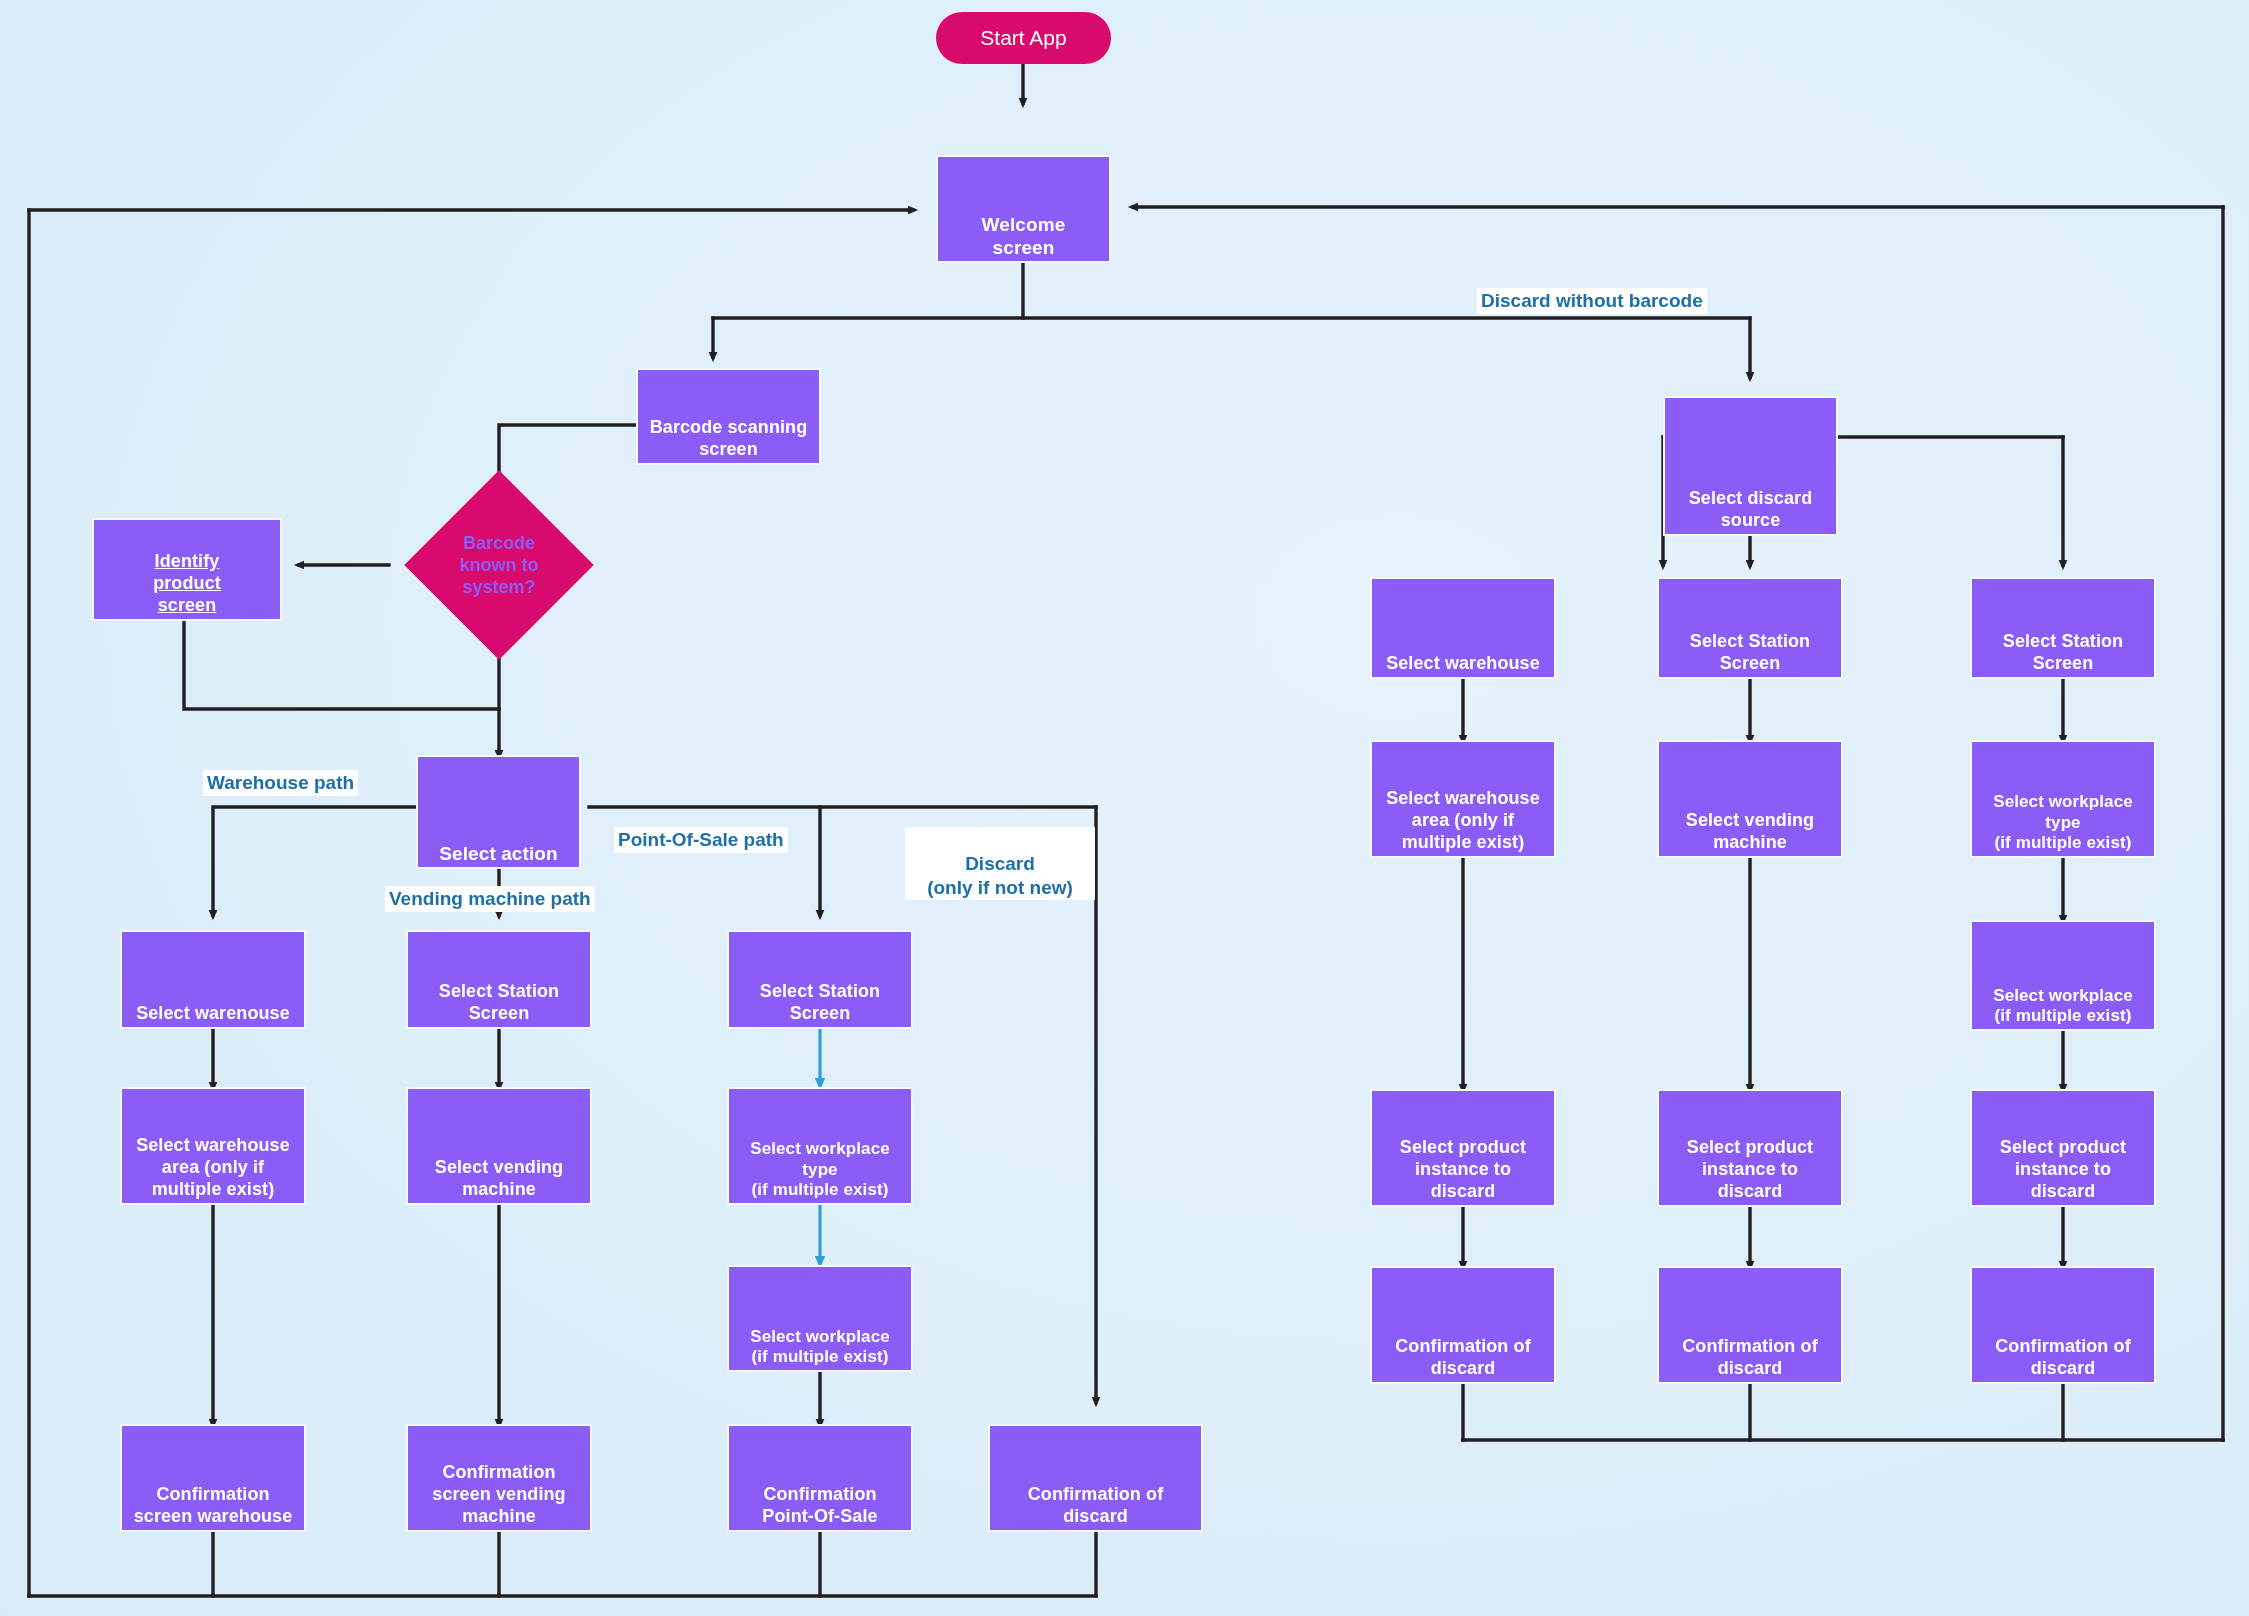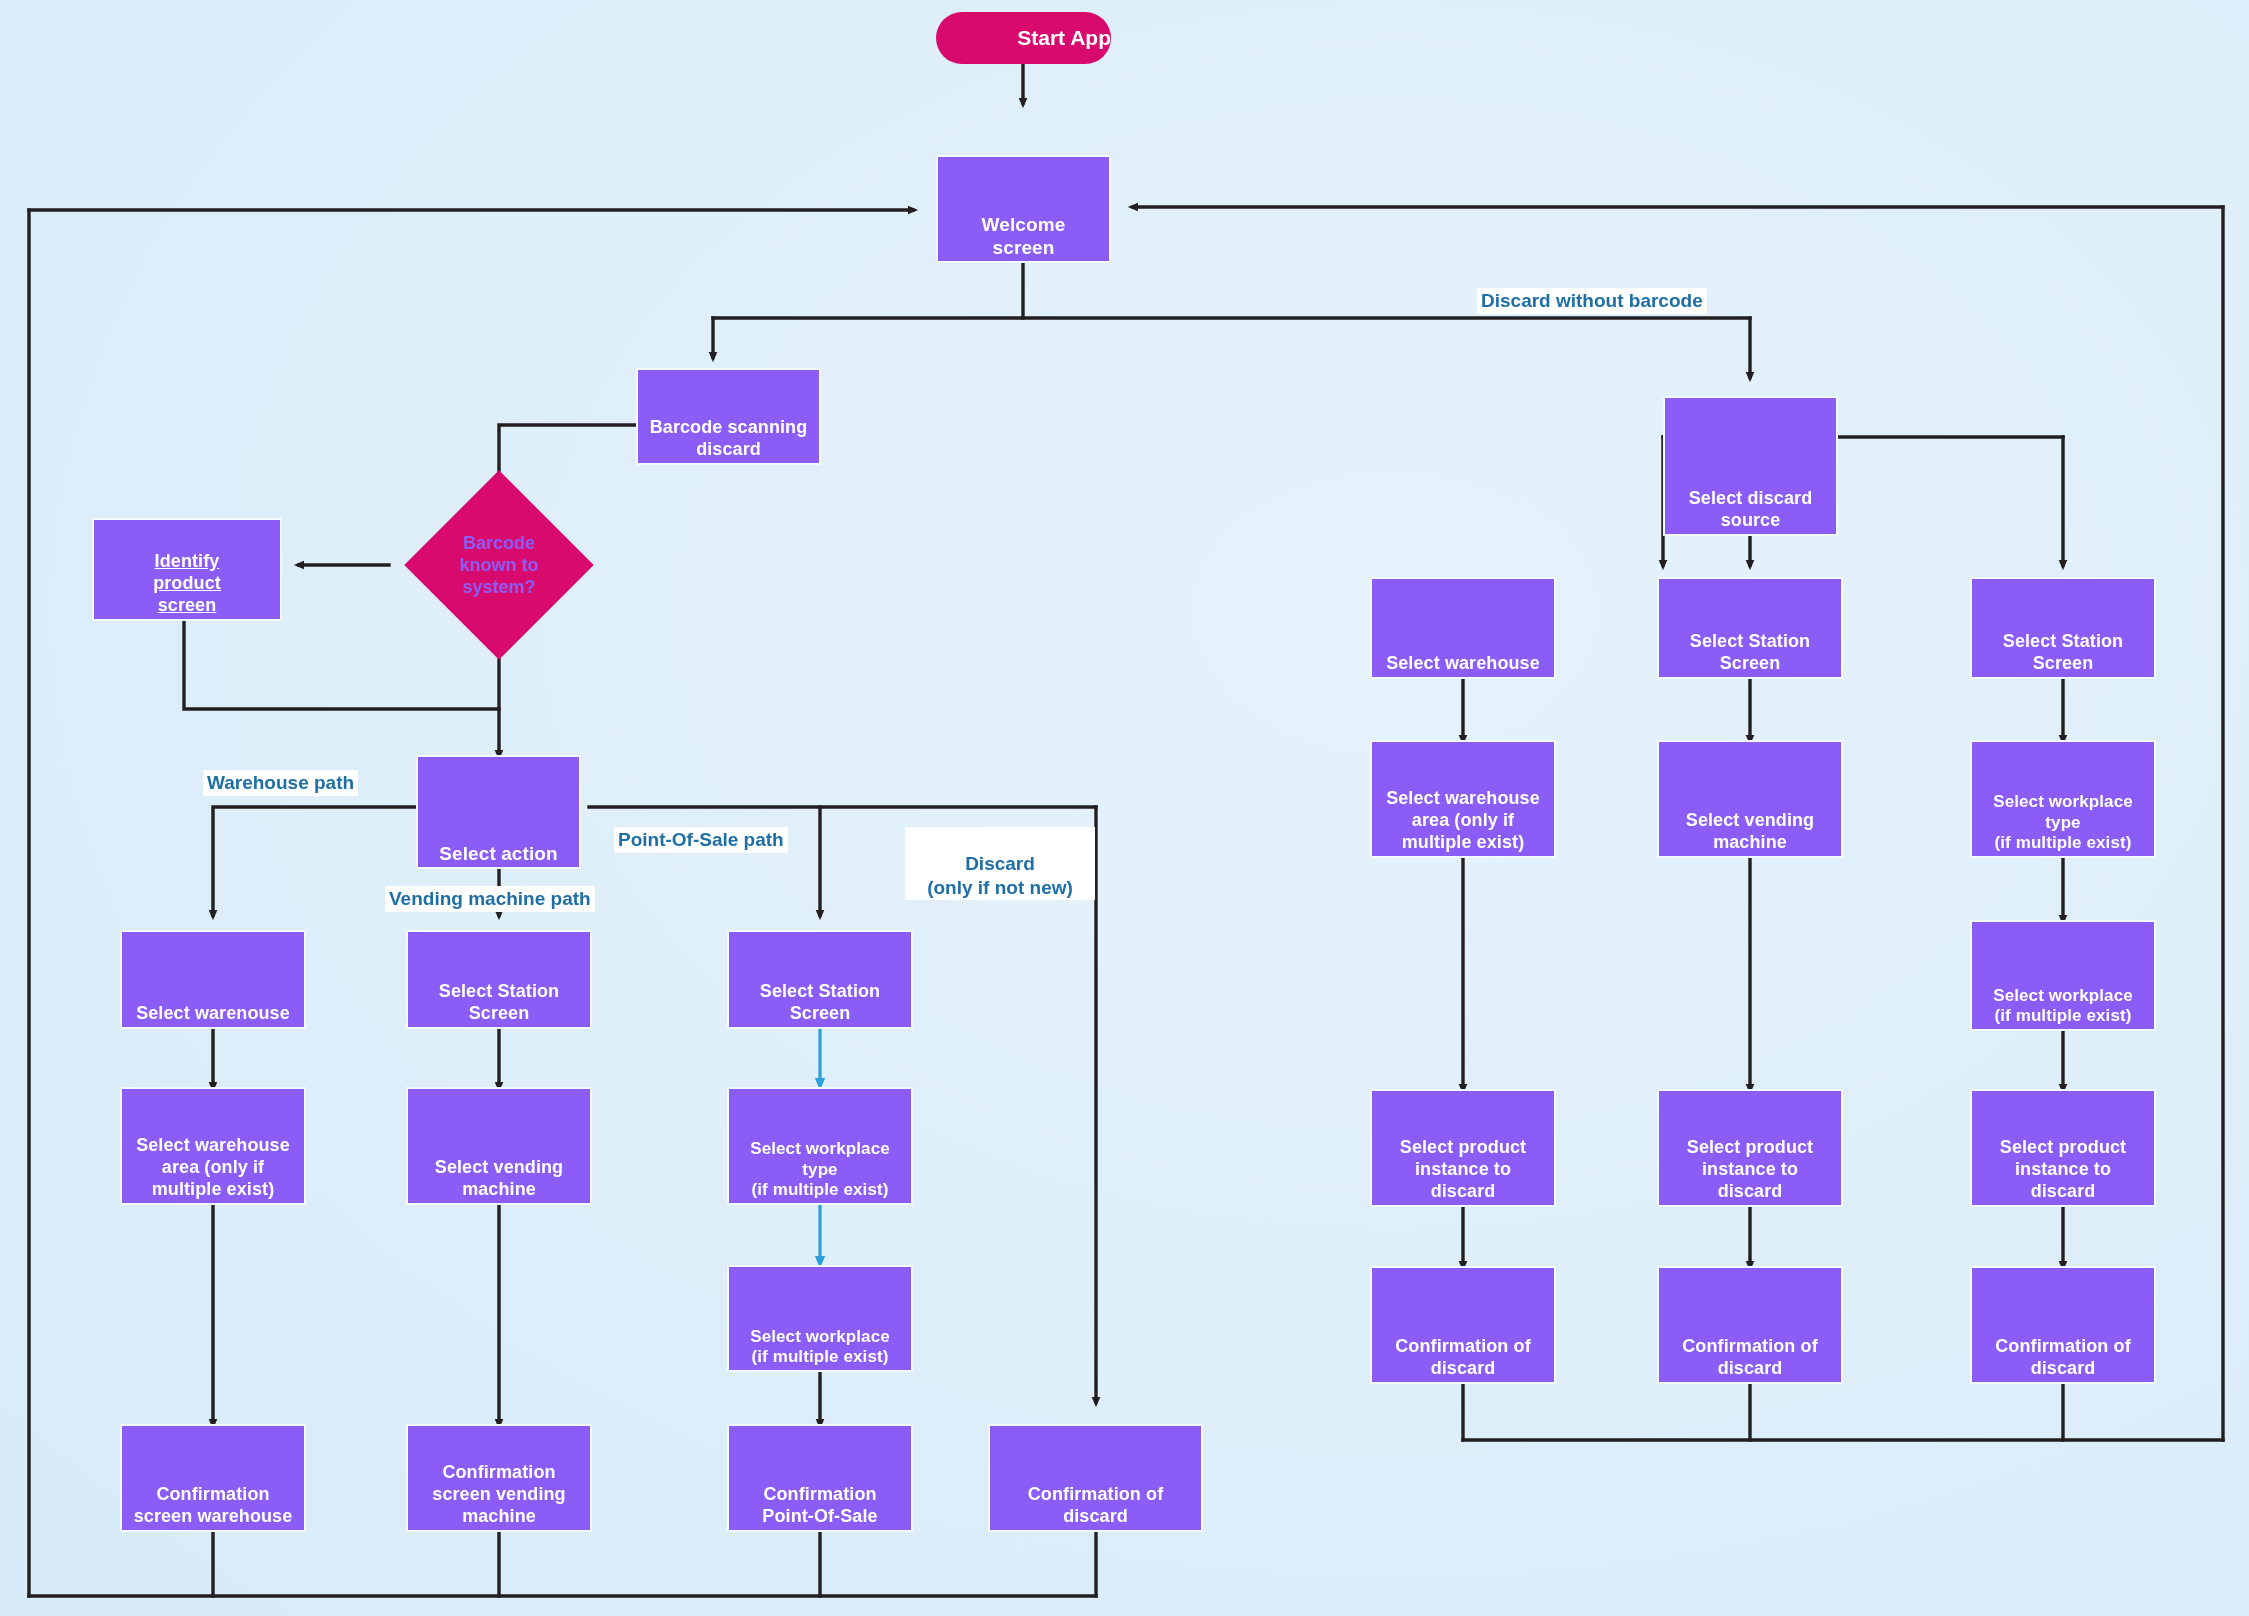--- a/index.html
+++ b/index.html
@@ -28,22 +28,22 @@
     font-size:19px;
   }
   .node.small{font-size:18px;}
   .node.tiny{font-size:17px;}
 
   .terminator{
     position:absolute;
     background:#d80a6e;
     color:#fff;
     border-radius:34px;
-    display:flex;align-items:center;justify-content:flex-end;
-    font-weight:bold;font-size:21px;
+    display:flex;align-items:center;justify-content:center;
+    font-weight:normal;font-size:21px;
     box-sizing:border-box;
   }
 
   .diamond{
     position:absolute;
     display:flex;align-items:center;justify-content:center;
   }
   .diamond .dshape{
     position:absolute;left:0;top:0;width:100%;height:100%;
     background:#d80a6e;
@@ -162,21 +162,21 @@
     <span>Start App</span>
   </div>
 
   <div class="node" style="left:936px;top:155px;width:175px;height:108px;white-space:pre-line;">
     <span>Welcome
 screen</span>
   </div>
 
   <div class="node small" style="left:636px;top:368px;width:185px;height:97px;white-space:pre-line;">
     <span>Barcode scanning
-discard</span>
+screen</span>
   </div>
 
   <div class="diamond" style="left:432px;top:498px;width:134px;height:134px;">
     <div class="dshape"></div>
     <div class="dtext" style="white-space:pre-line;">Barcode
 known to
 system?</div>
   </div>
 
   <div class="node small" style="left:92px;top:518px;width:190px;height:103px;white-space:pre-line;text-decoration:underline;">

